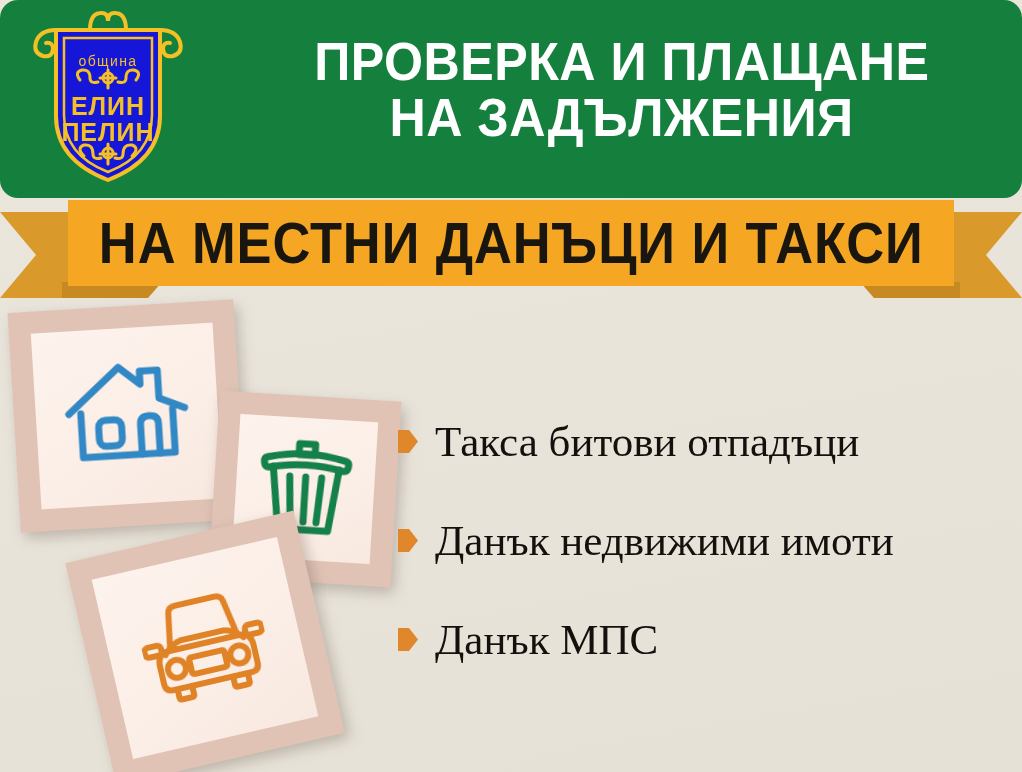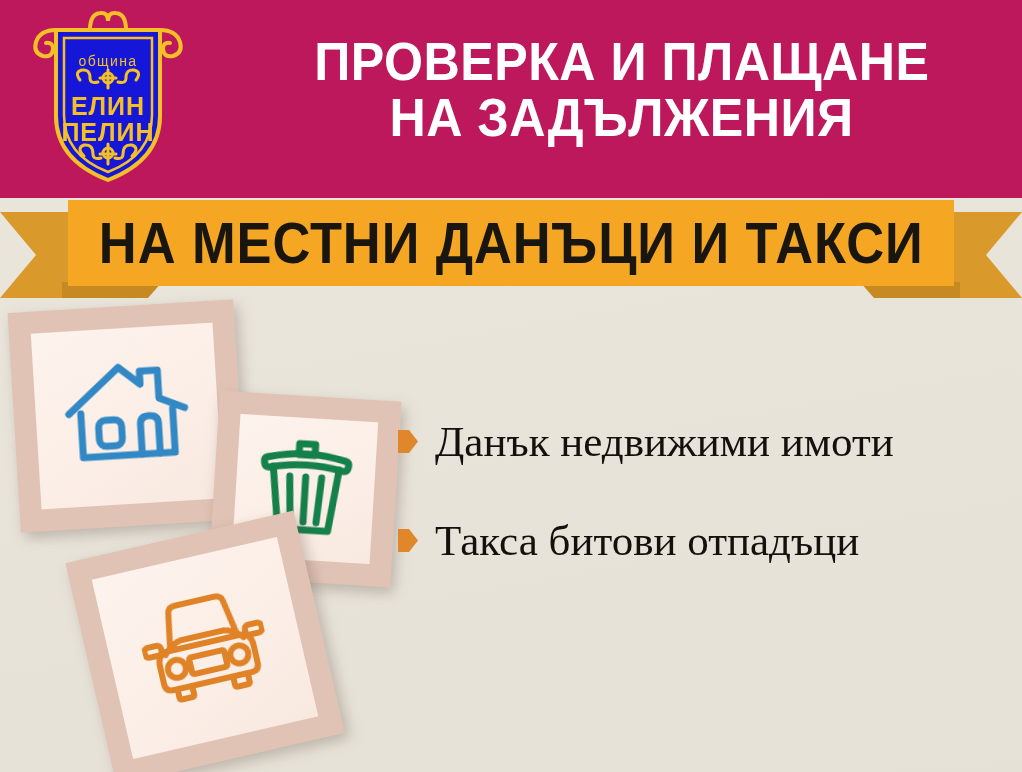--- a/index.html
+++ b/index.html
@@ -5,21 +5,21 @@
 <style>
   html,body{margin:0;padding:0;}
   body{
     width:1022px;height:772px;overflow:hidden;position:relative;
     font-family:"Liberation Sans",sans-serif;
     background:linear-gradient(170deg,#ece7dd 0%,#e9e4da 45%,#e6e1d6 100%);
   }
   
   .header{
     position:absolute;left:0;top:0;width:1022px;height:198px;
-    background:#be185d;z-index:5;
+    background:#15803d;z-index:5;border-radius:18px;
   }
   .logo{
     position:absolute;left:28px;top:8px;width:160px;height:180px;
   }
   .title-wrap{
     position:absolute;left:206px;top:0;width:832px;height:198px;
     display:flex;flex-direction:column;align-items:center;justify-content:center;
     padding-bottom:20px;box-sizing:border-box;
   }
   .title-line{
@@ -204,22 +204,26 @@
         </g>
       </svg>
     </span>
   </div>
 </div>
 
 <div class="list">
 
   <div class="list-item">
     <span class="bullet"></span>
-    <span class="item-text">Данък недвижими имоти</span>
+    <span class="item-text">Такса битови отпадъци</span>
   </div>
 
   <div class="list-item">
     <span class="bullet"></span>
-    <span class="item-text">Такса битови отпадъци</span>
-  </div>
-
+    <span class="item-text">Данък недвижими имоти</span>
+  </div>
+
+  <div class="list-item">
+    <span class="bullet"></span>
+    <span class="item-text">Данък МПС</span>
+  </div>
 
 </div>
 
 </body></html>

